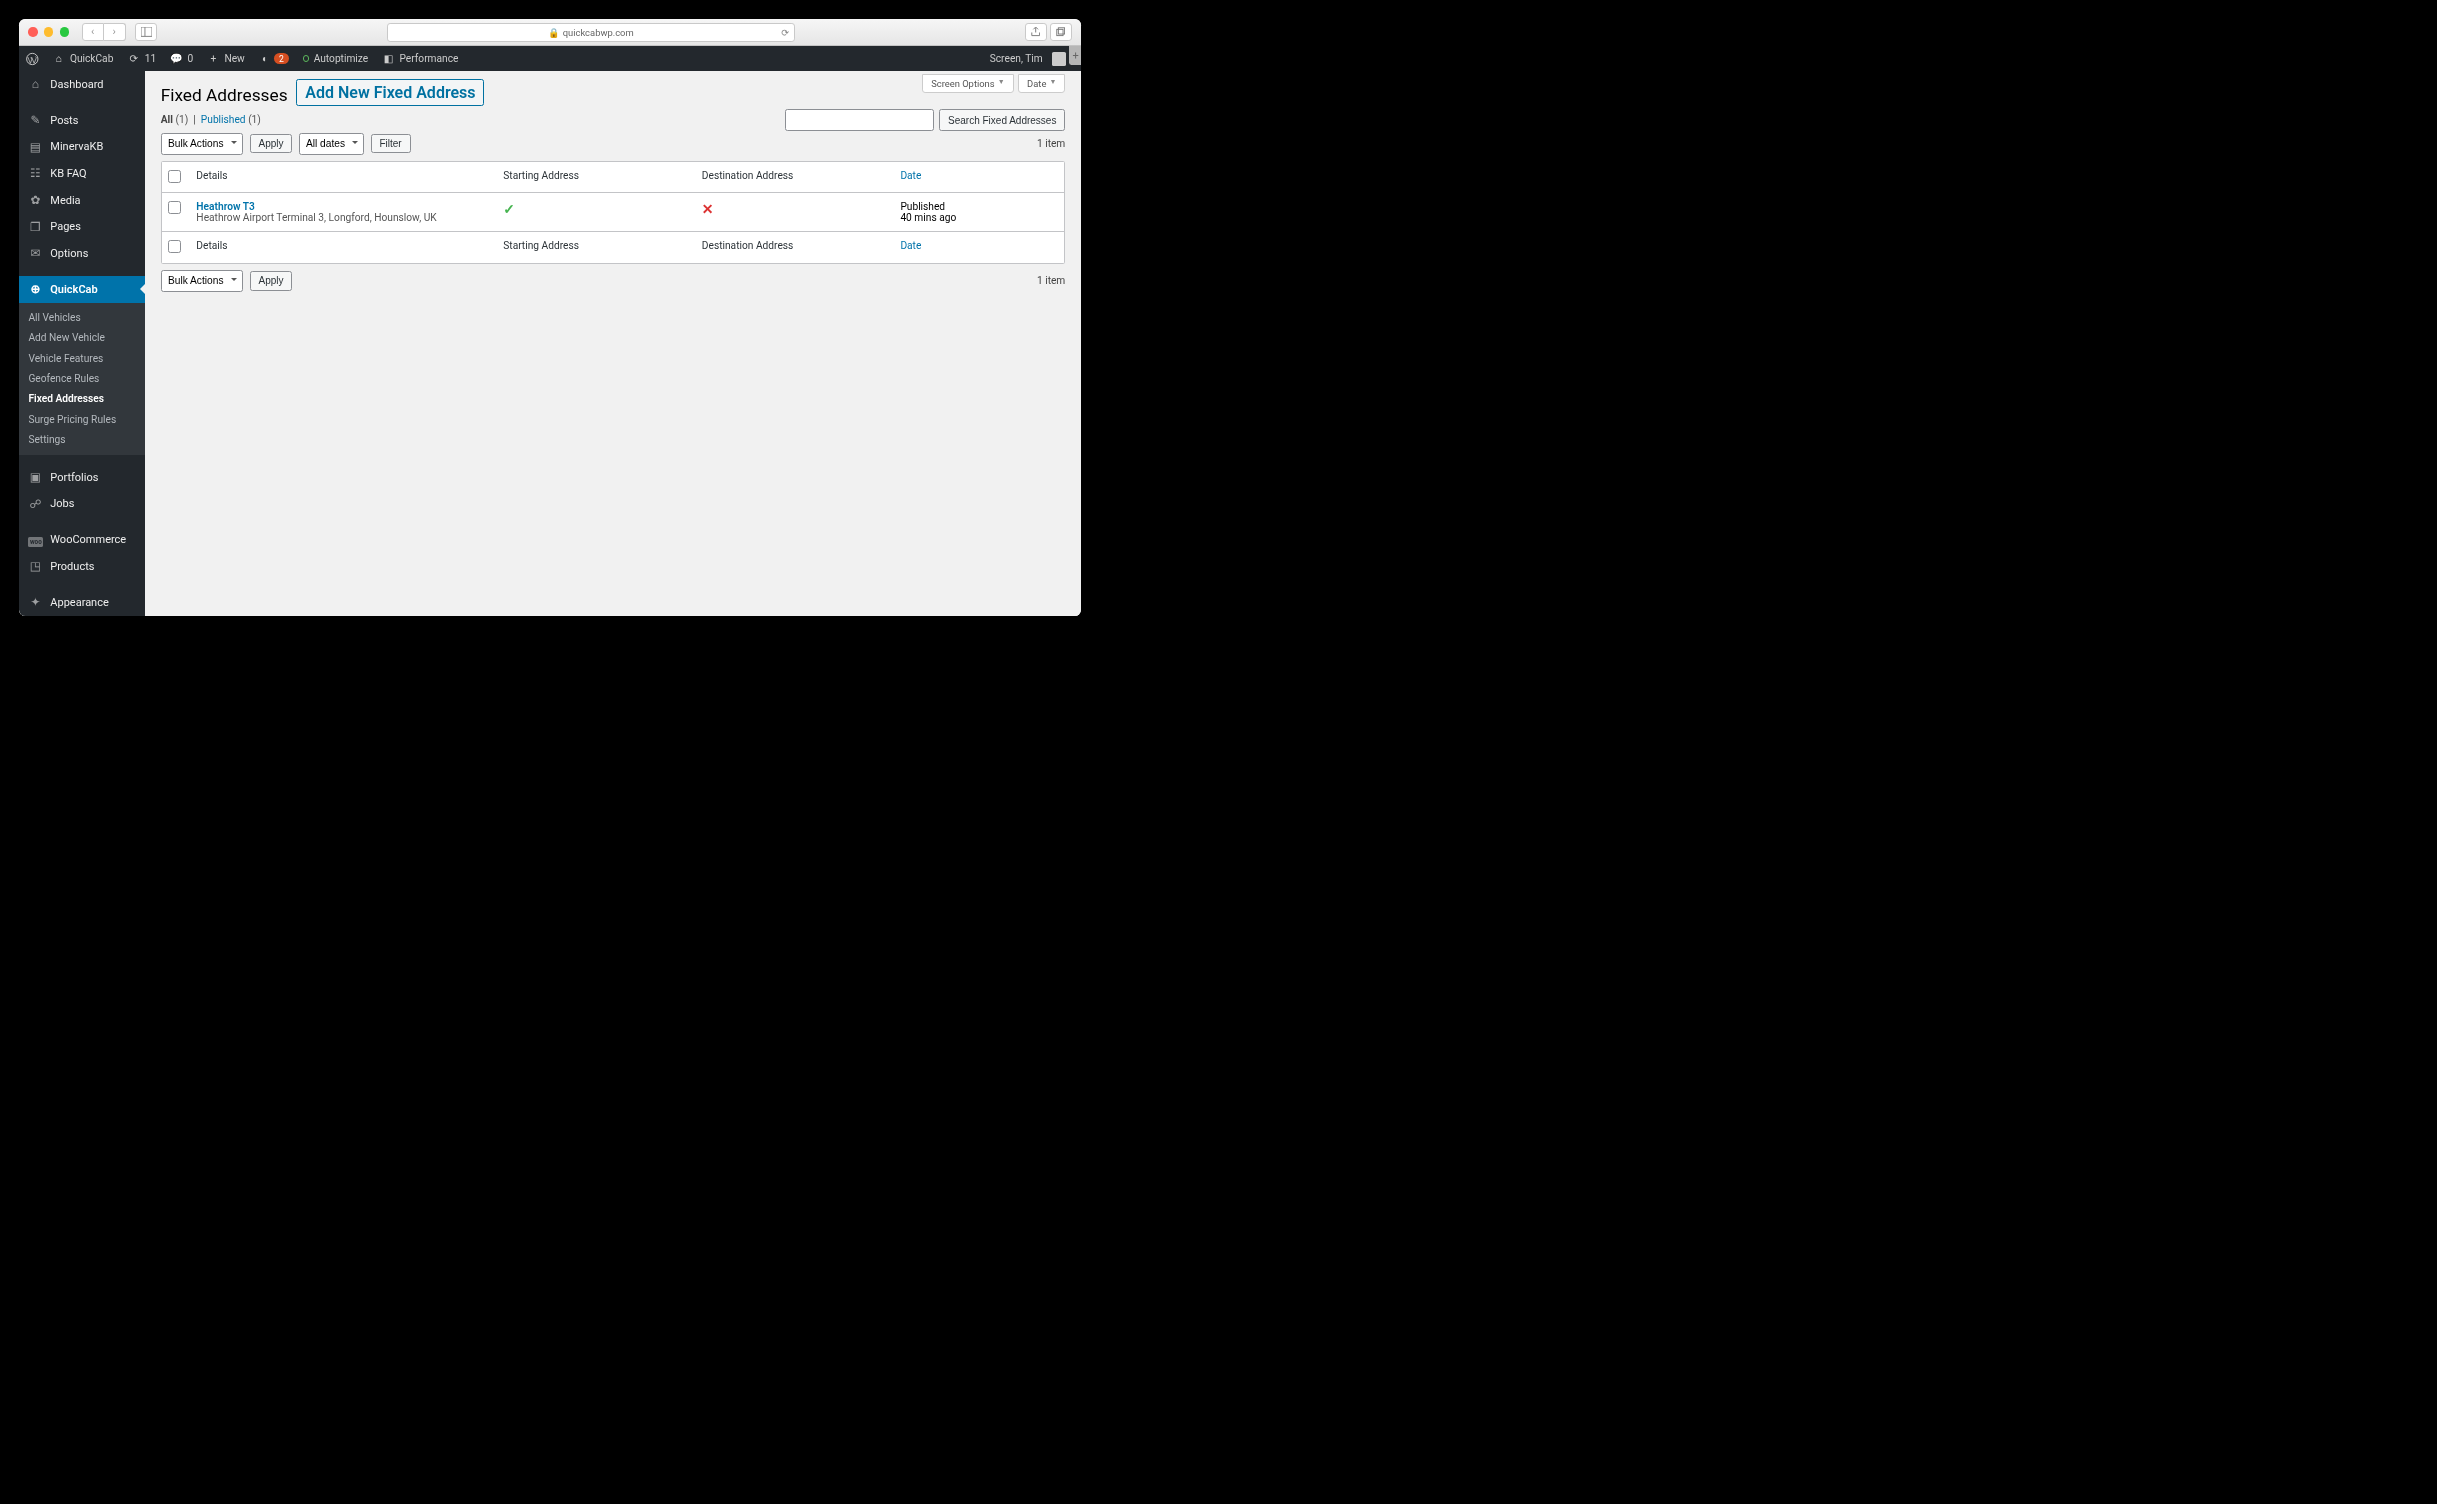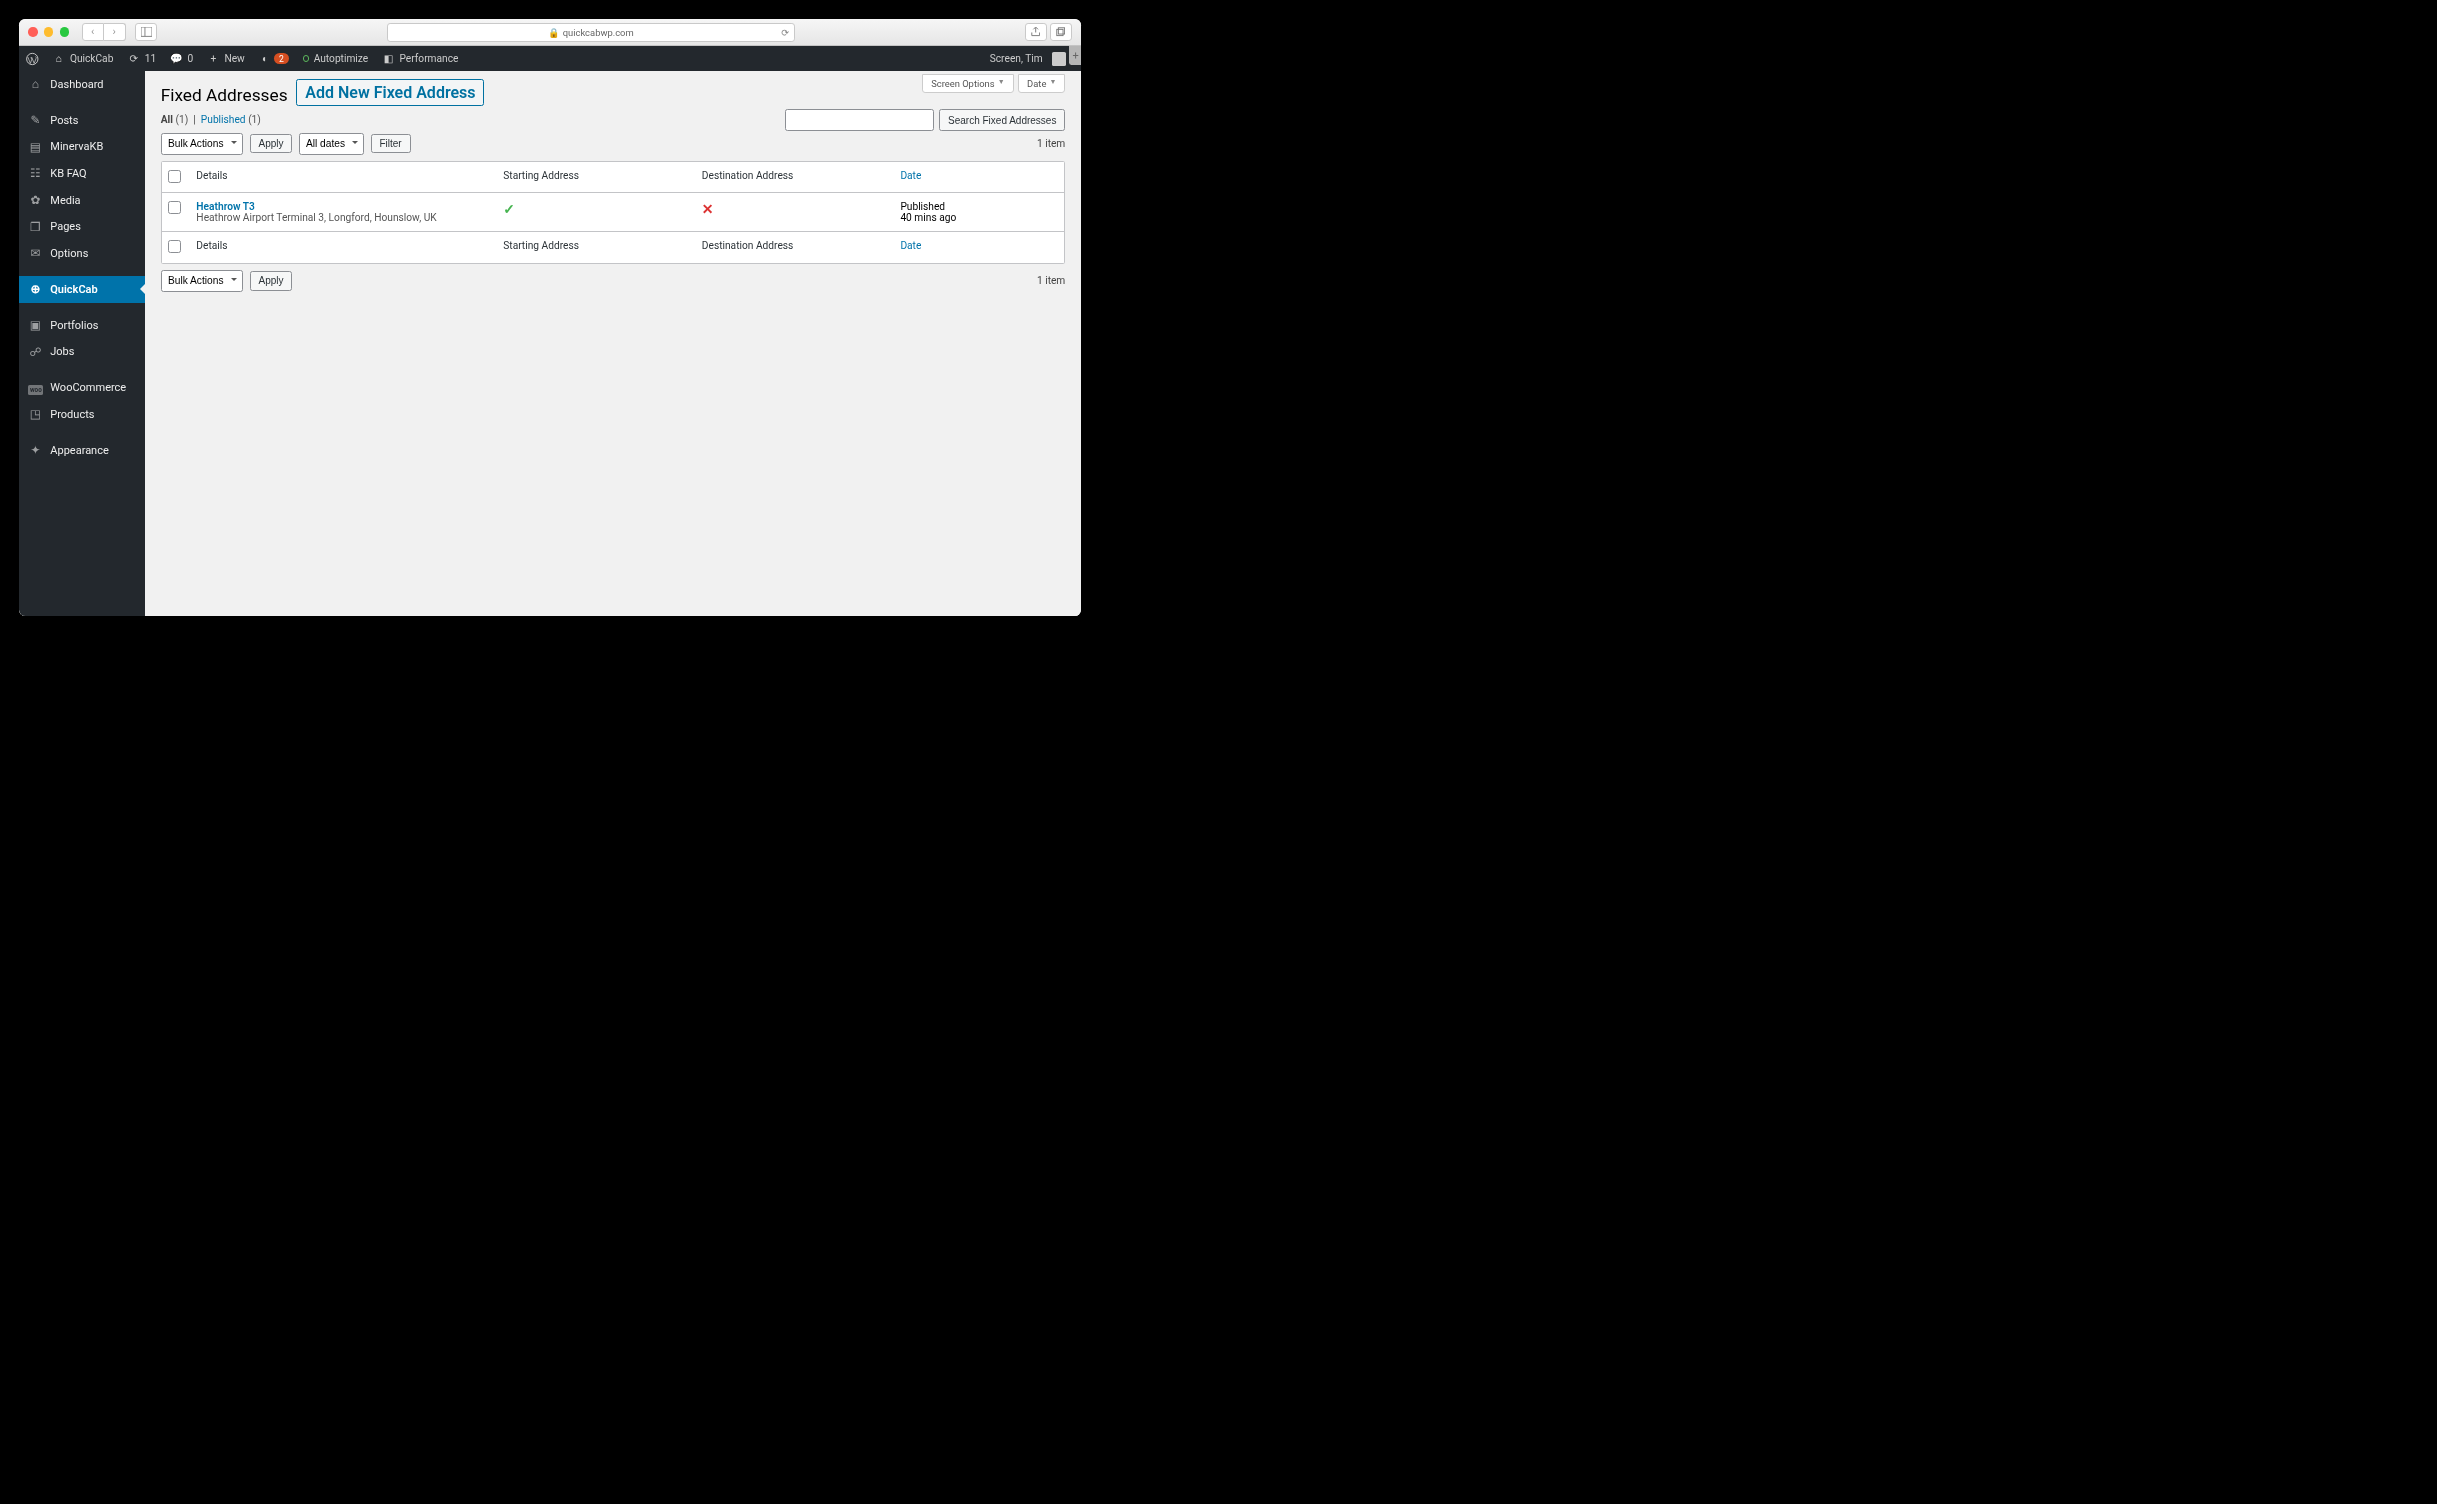--- a/index.html
+++ b/index.html
@@ -192,20 +192,29 @@
           <span>Pages</span>
         </div>
         <div class="menu-item">
           <span class="mi-icon">✉</span>
           <span>Options</span>
         </div>
         <div class="menu-sep"></div>
         <div class="menu-item current">
           <span class="mi-icon">⊕</span>
           <span>QuickCab</span>
+        </div>
+        <div class="submenu">
+          <div class="submenu-item">All Vehicles</div>
+          <div class="submenu-item">Add New Vehicle</div>
+          <div class="submenu-item">Vehicle Features</div>
+          <div class="submenu-item">Geofence Rules</div>
+          <div class="submenu-item current">Fixed Addresses</div>
+          <div class="submenu-item">Surge Pricing Rules</div>
+          <div class="submenu-item">Settings</div>
         </div>
         <div class="menu-sep"></div>
         <div class="menu-item">
           <span class="mi-icon">▣</span>
           <span>Portfolios</span>
         </div>
         <div class="menu-item">
           <span class="mi-icon">☍</span>
           <span>Jobs</span>
         </div>

